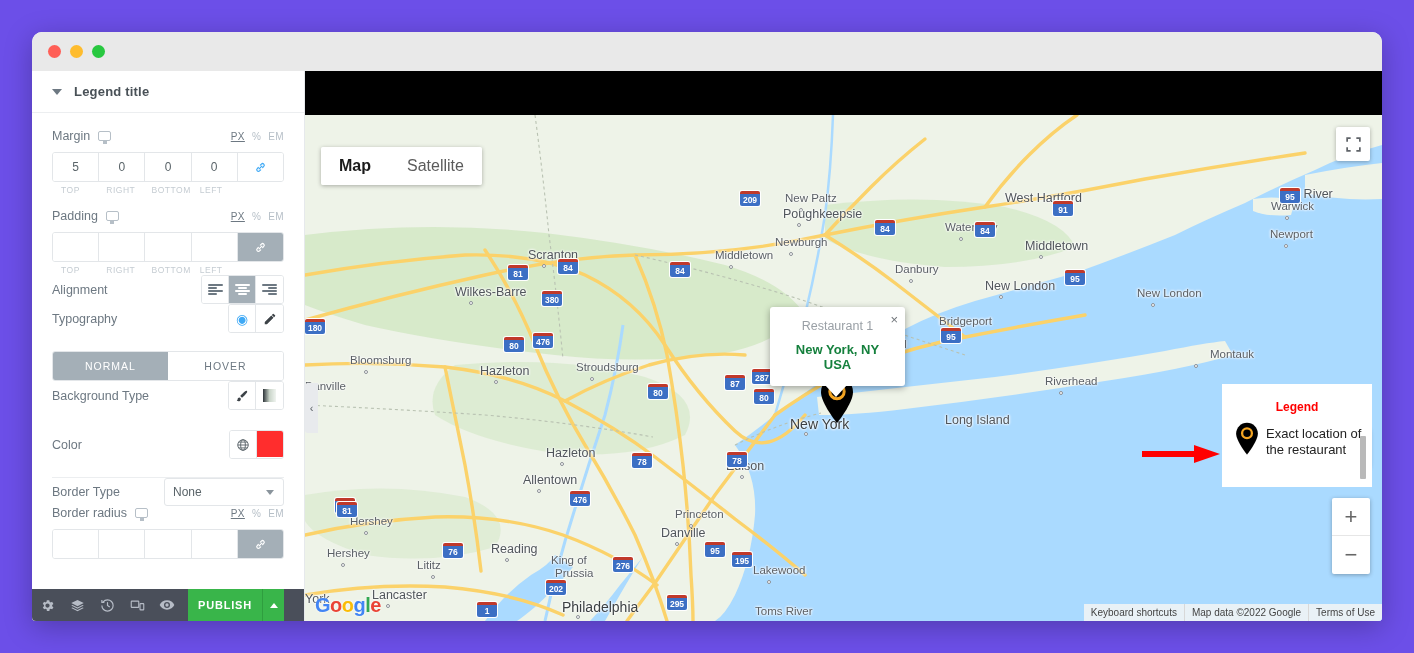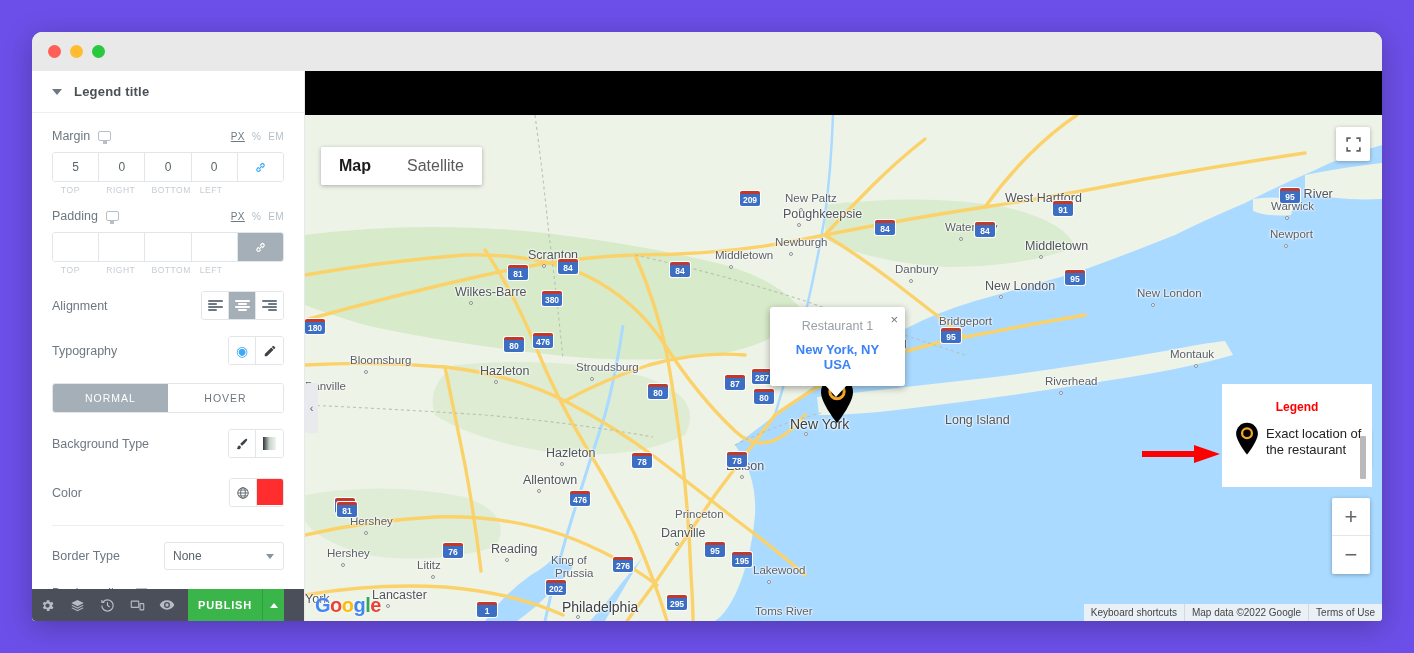--- a/index.html
+++ b/index.html
@@ -74,21 +74,21 @@
     width: 48px; height: 28px; display: flex; align-items: center; justify-content: center;
     border-right: none;
   }
   .dim-link.on { background: #a4afb7; }
   .dim-labels { display: flex; margin-top: 3px; }
   .dim-labels span {
     flex: 1; font-size: 8.5px; color: #c5ccd2; letter-spacing: .5px; padding-left: 9px;
   }
   .dim-labels span.sp { width: 48px; flex: 0 0 48px; }
 
-  .ctl-row { margin-top: 16px; }
+  .ctl-row { }
 
   .btn-grp { display: flex; border: 1px solid #e3e6e9; border-radius: 3px; overflow: hidden; }
   .btn-grp .bg-btn {
     width: 27px; height: 27px; display: flex; align-items: center; justify-content: center;
     border-right: 1px solid #e3e6e9; background: #fff; cursor: pointer;
   }
   .btn-grp .bg-btn:last-child { border-right: none; }
   .btn-grp .bg-btn.sel { background: #a4afb7; }
 
   .align-bar { display: block; background: #6d7882; border-radius: 1px; margin: 1.3px auto; height: 1.6px; }
@@ -207,21 +207,21 @@
     position: absolute; left: 465px; top: 192px; width: 135px;
     background: #fff; border-radius: 3px; box-shadow: 0 2px 7px rgba(0,0,0,.35);
     padding: 12px 14px 14px 14px; z-index: 12;
   }
   #infowin::after {
     content: ""; position: absolute; left: 55px; bottom: -11px;
     border-left: 11px solid transparent; border-right: 11px solid transparent;
     border-top: 12px solid #fff;
   }
   #iw-title { font-size: 12.5px; color: #9aa0a6; text-align: center; }
-  #iw-sub { font-size: 13px; color: #3b82f6; font-weight: bold; text-align: center; margin-top: 9px; }
+  #iw-sub { font-size: 13px; color: #15803d; font-weight: bold; text-align: center; margin-top: 9px; }
   #iw-close {
     position: absolute; right: 7px; top: 5px; font-size: 13px; color: #70757a; cursor: pointer;
   }
 
   
   #legendbox {
     position: absolute; right: 10px; top: 269px; width: 150px; height: 103px;
     background: #fff; z-index: 12; overflow: hidden;
   }
   #legend-title {
@@ -585,21 +585,21 @@
             <div class="labelcity " style="left: 448px; top: 449px;">Lakewood</div>
             <div class="citydot" style="left: 462px; top: 465px;"></div>
             <div class="labelcity " style="left: 450px; top: 490px;">Toms River</div>
             <div class="labelcity reg" style="left: 421px; top: 344px;">Edison</div>
             <div class="citydot" style="left: 435px; top: 360px;"></div>
             <div class="labelcity big" style="left: 485px; top: 301px;">New York</div>
             <div class="citydot" style="left: 499px; top: 317px;"></div>
             <div class="labelcity reg" style="left: 640px; top: 298px;">Long Island</div>
             <div class="labelcity " style="left: 740px; top: 260px;">Riverhead</div>
             <div class="citydot" style="left: 754px; top: 276px;"></div>
-            <div class="labelcity " style="left: 865px; top: 233px;">Montauk</div>
+            <div class="labelcity " style="left: 905px; top: 233px;">Montauk</div>
             <div class="citydot" style="left: 889px; top: 249px;"></div>
             <div class="labelcity " style="left: 634px; top: 200px;">Bridgeport</div>
             <div class="citydot" style="left: 648px; top: 216px;"></div>
             <div class="labelcity reg" style="left: 680px; top: 164px;">New London</div>
             <div class="citydot" style="left: 694px; top: 180px;"></div>
             <div class="labelcity " style="left: 832px; top: 172px;">New London</div>
             <div class="citydot" style="left: 846px; top: 188px;"></div>
             <div class="labelcity " style="left: 410px; top: 134px;">Middletown</div>
             <div class="citydot" style="left: 424px; top: 150px;"></div>
             <div class="labelcity " style="left: 590px; top: 148px;">Danbury</div>

